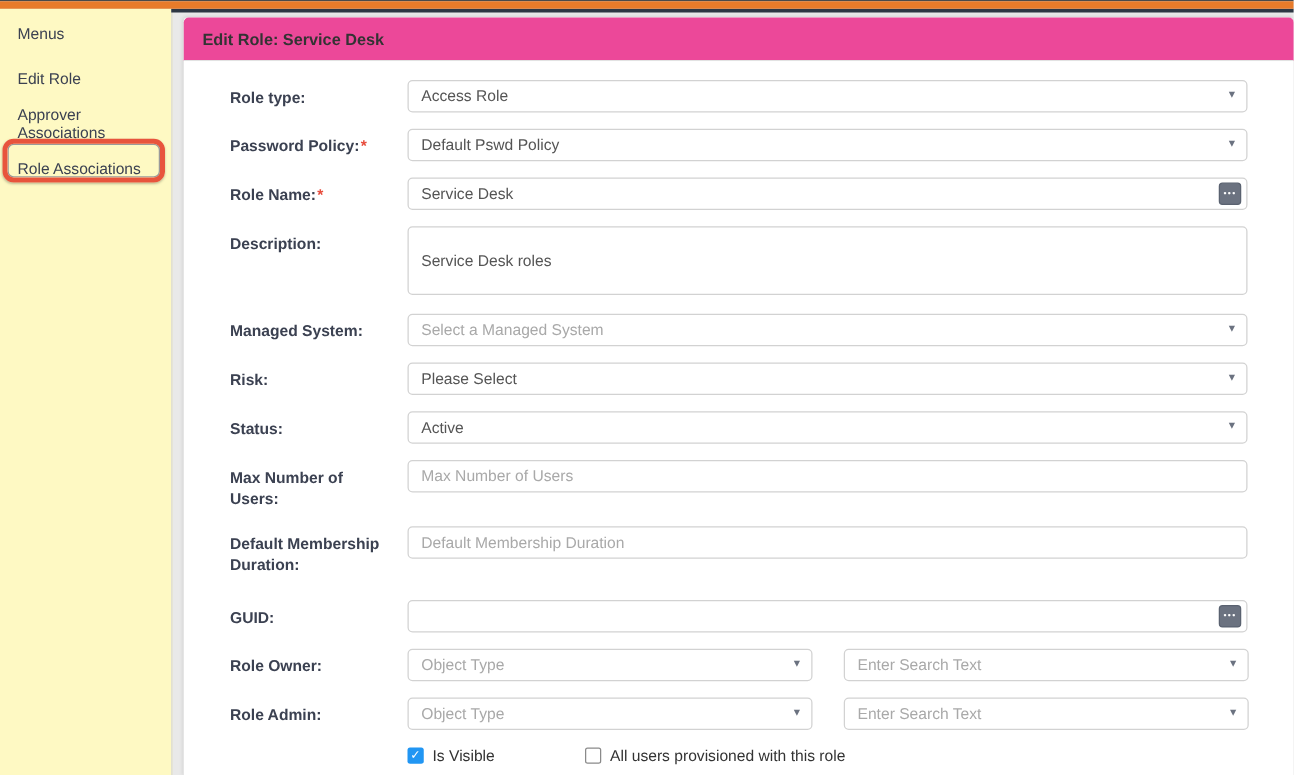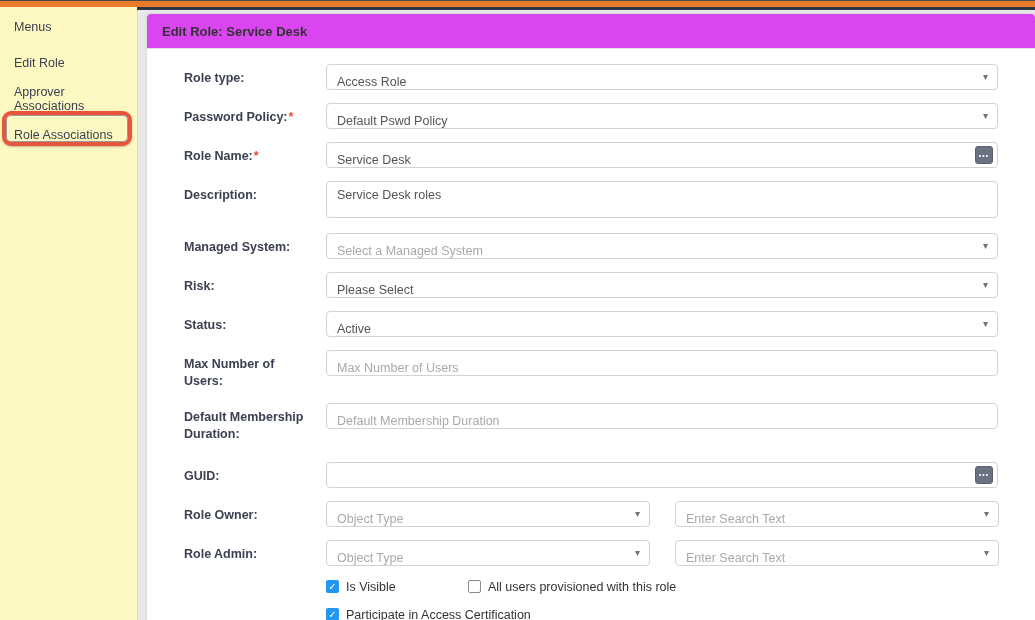--- a/index.html
+++ b/index.html
@@ -32,44 +32,44 @@
   }
 
   
   .card {
     position:absolute; top:13px; left:146px; right:0; bottom:0;
     background:#fff; border:1px solid #dedede; border-right:none; border-bottom:none;
     border-radius:4px 4px 0 0; z-index:2;
     box-shadow:0 0 3px rgba(0,0,0,.08);
   }
   .card-header {
-    height:35px; background:#d946ef; border-bottom:1px solid #e2e2e2;
+    height:35px; background:#ec4899; border-bottom:1px solid #e2e2e2;
     border-radius:4px 4px 0 0; display:flex; align-items:center; padding:0 15px;
   }
   .card-title { font-size:13px; font-weight:bold; color:#333; }
   .card-body { padding:15px 37px 0 37px; }
 
   
   .row { display:flex; margin-bottom:13px; }
   .row-label {
     width:142px; min-width:142px; padding:6px 12px 0 0;
     font-size:12.5px; font-weight:bold; color:#3b4151; line-height:1.35;
   }
   .req { color:#e74c3c; margin-left:1px; }
   .row-control { width:673px; position:relative; }
   .row-control.dual { display:flex; gap:25px; }
   .half { width:324px; position:relative; }
 
   .control {
     width:100%; height:26px; background:#fff;
     border:1px solid #d2d2d2; border-radius:4px;
-    display:flex; align-items:flex-end; padding:0 26px 0 10px;
+    display:flex; align-items:center; padding:0 26px 0 10px;
     font-size:12.5px; color:#555; cursor:pointer;
   }
-  .control.textarea { height:37px; align-items:flex-start; padding-top:6px; cursor:text; }
+  .control.textarea { height:55px; align-items:flex-start; padding-top:20px; cursor:text; }
   .control.input { cursor:text; }
   .placeholder { color:#a9a9a9; }
   .italic { color:#a9a9a9; }
 
   .chevron {
     position:absolute; right:10px; top:50%; transform:translateY(-55%);
     font-size:10px; color:#6b7280; pointer-events:none; line-height:1;
   }
   .ellipsis-btn {
     position:absolute; right:5px; top:4px; width:18px; height:18px;

